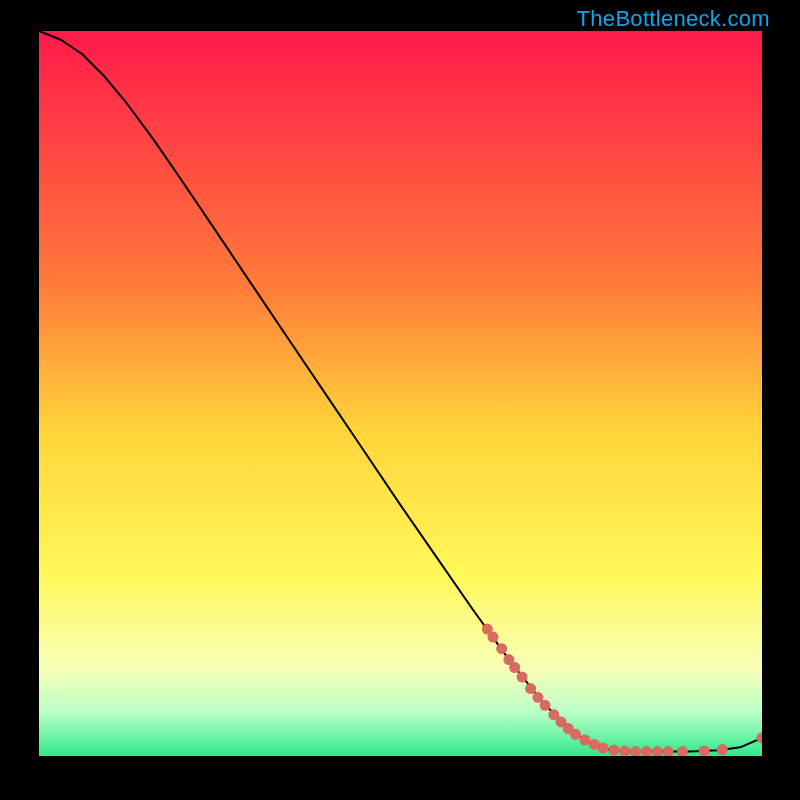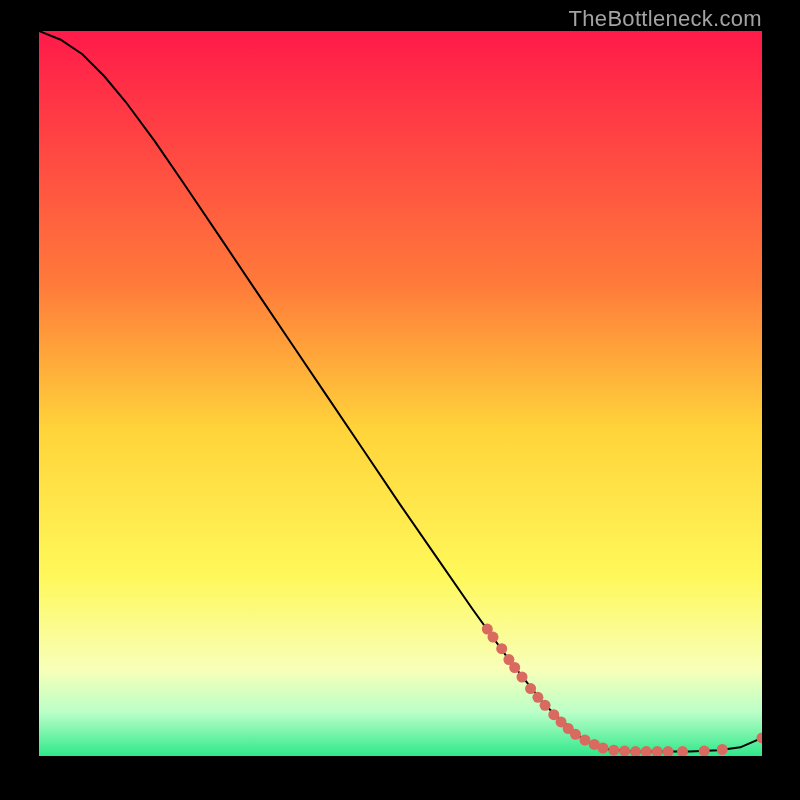--- a/index.html
+++ b/index.html
@@ -15,22 +15,22 @@
   .chart-wrap {
     position: absolute;
     left: 39px;
     top: 31px;
     width: 723px;
     height: 725px;
   }
   .watermark {
     position: absolute;
     top: 6px;
-    right: 38px;
-    color: #a3a3a3;
+    right: 30px;
+    color: #0ea5e9;
     font-size: 22px;
     font-weight: 500;
     letter-spacing: 0.3px;
   }
   svg {
     display: block;
   }
 </style>
 </head>
 <body>

